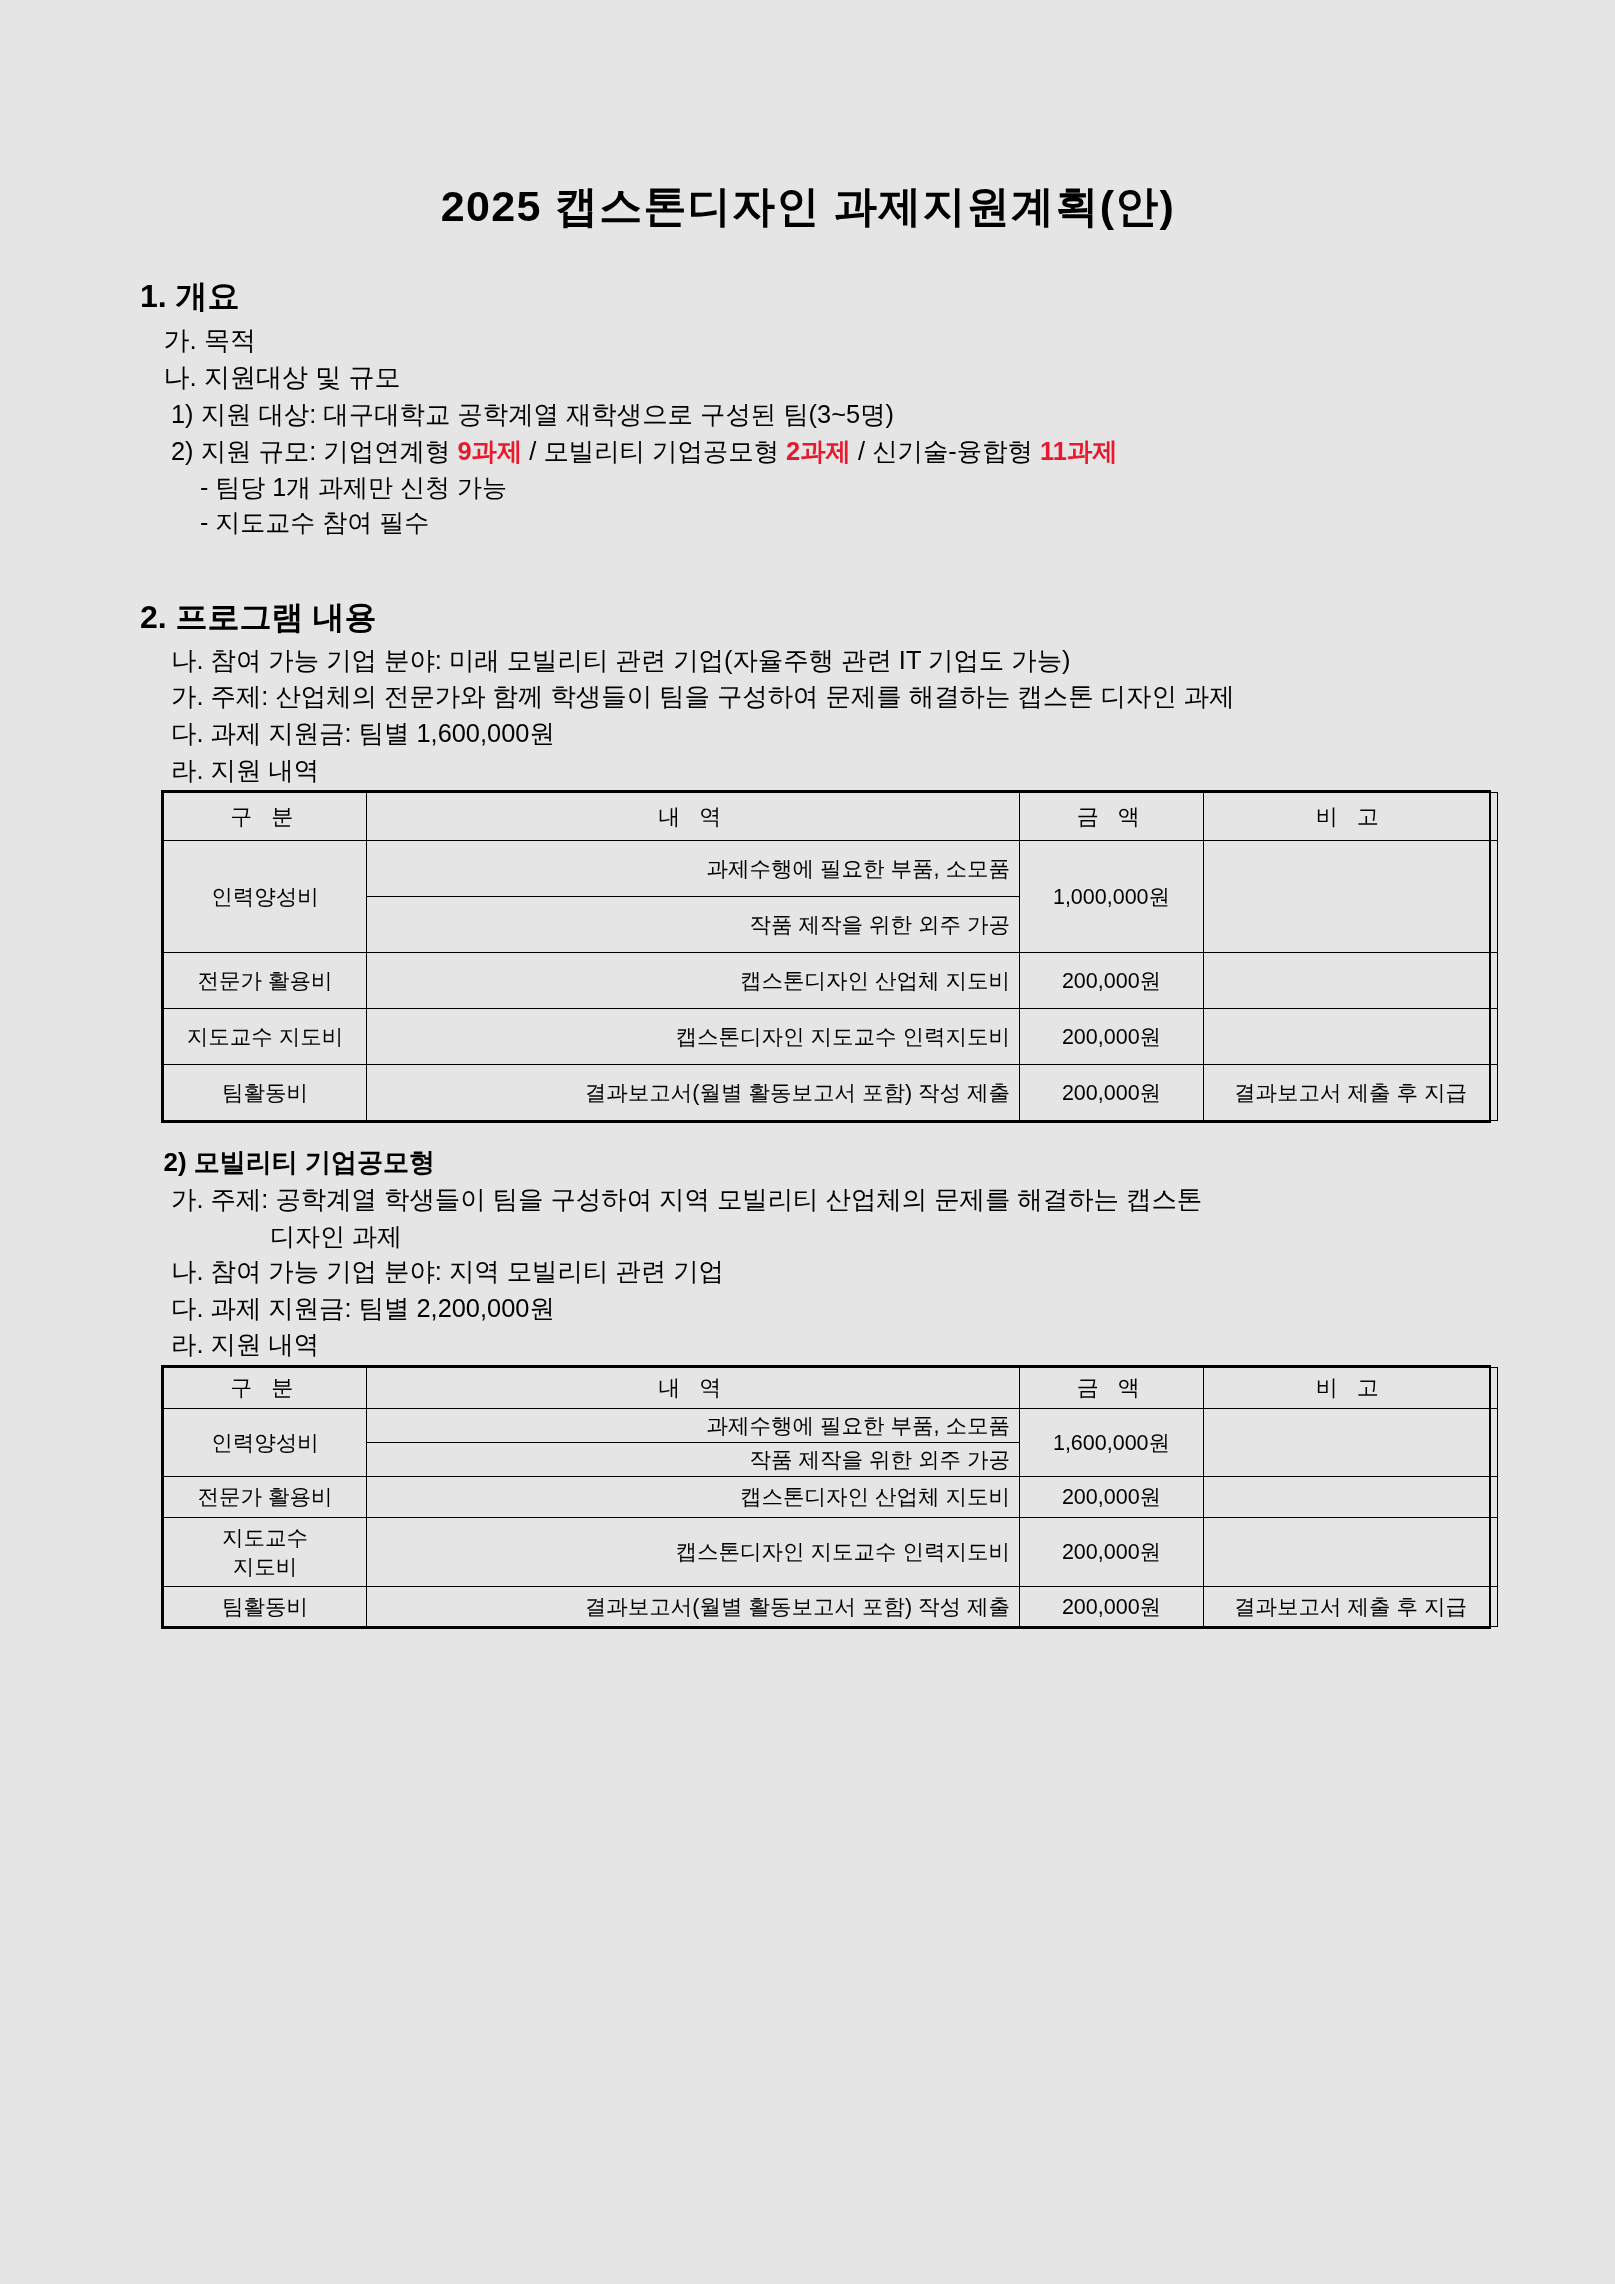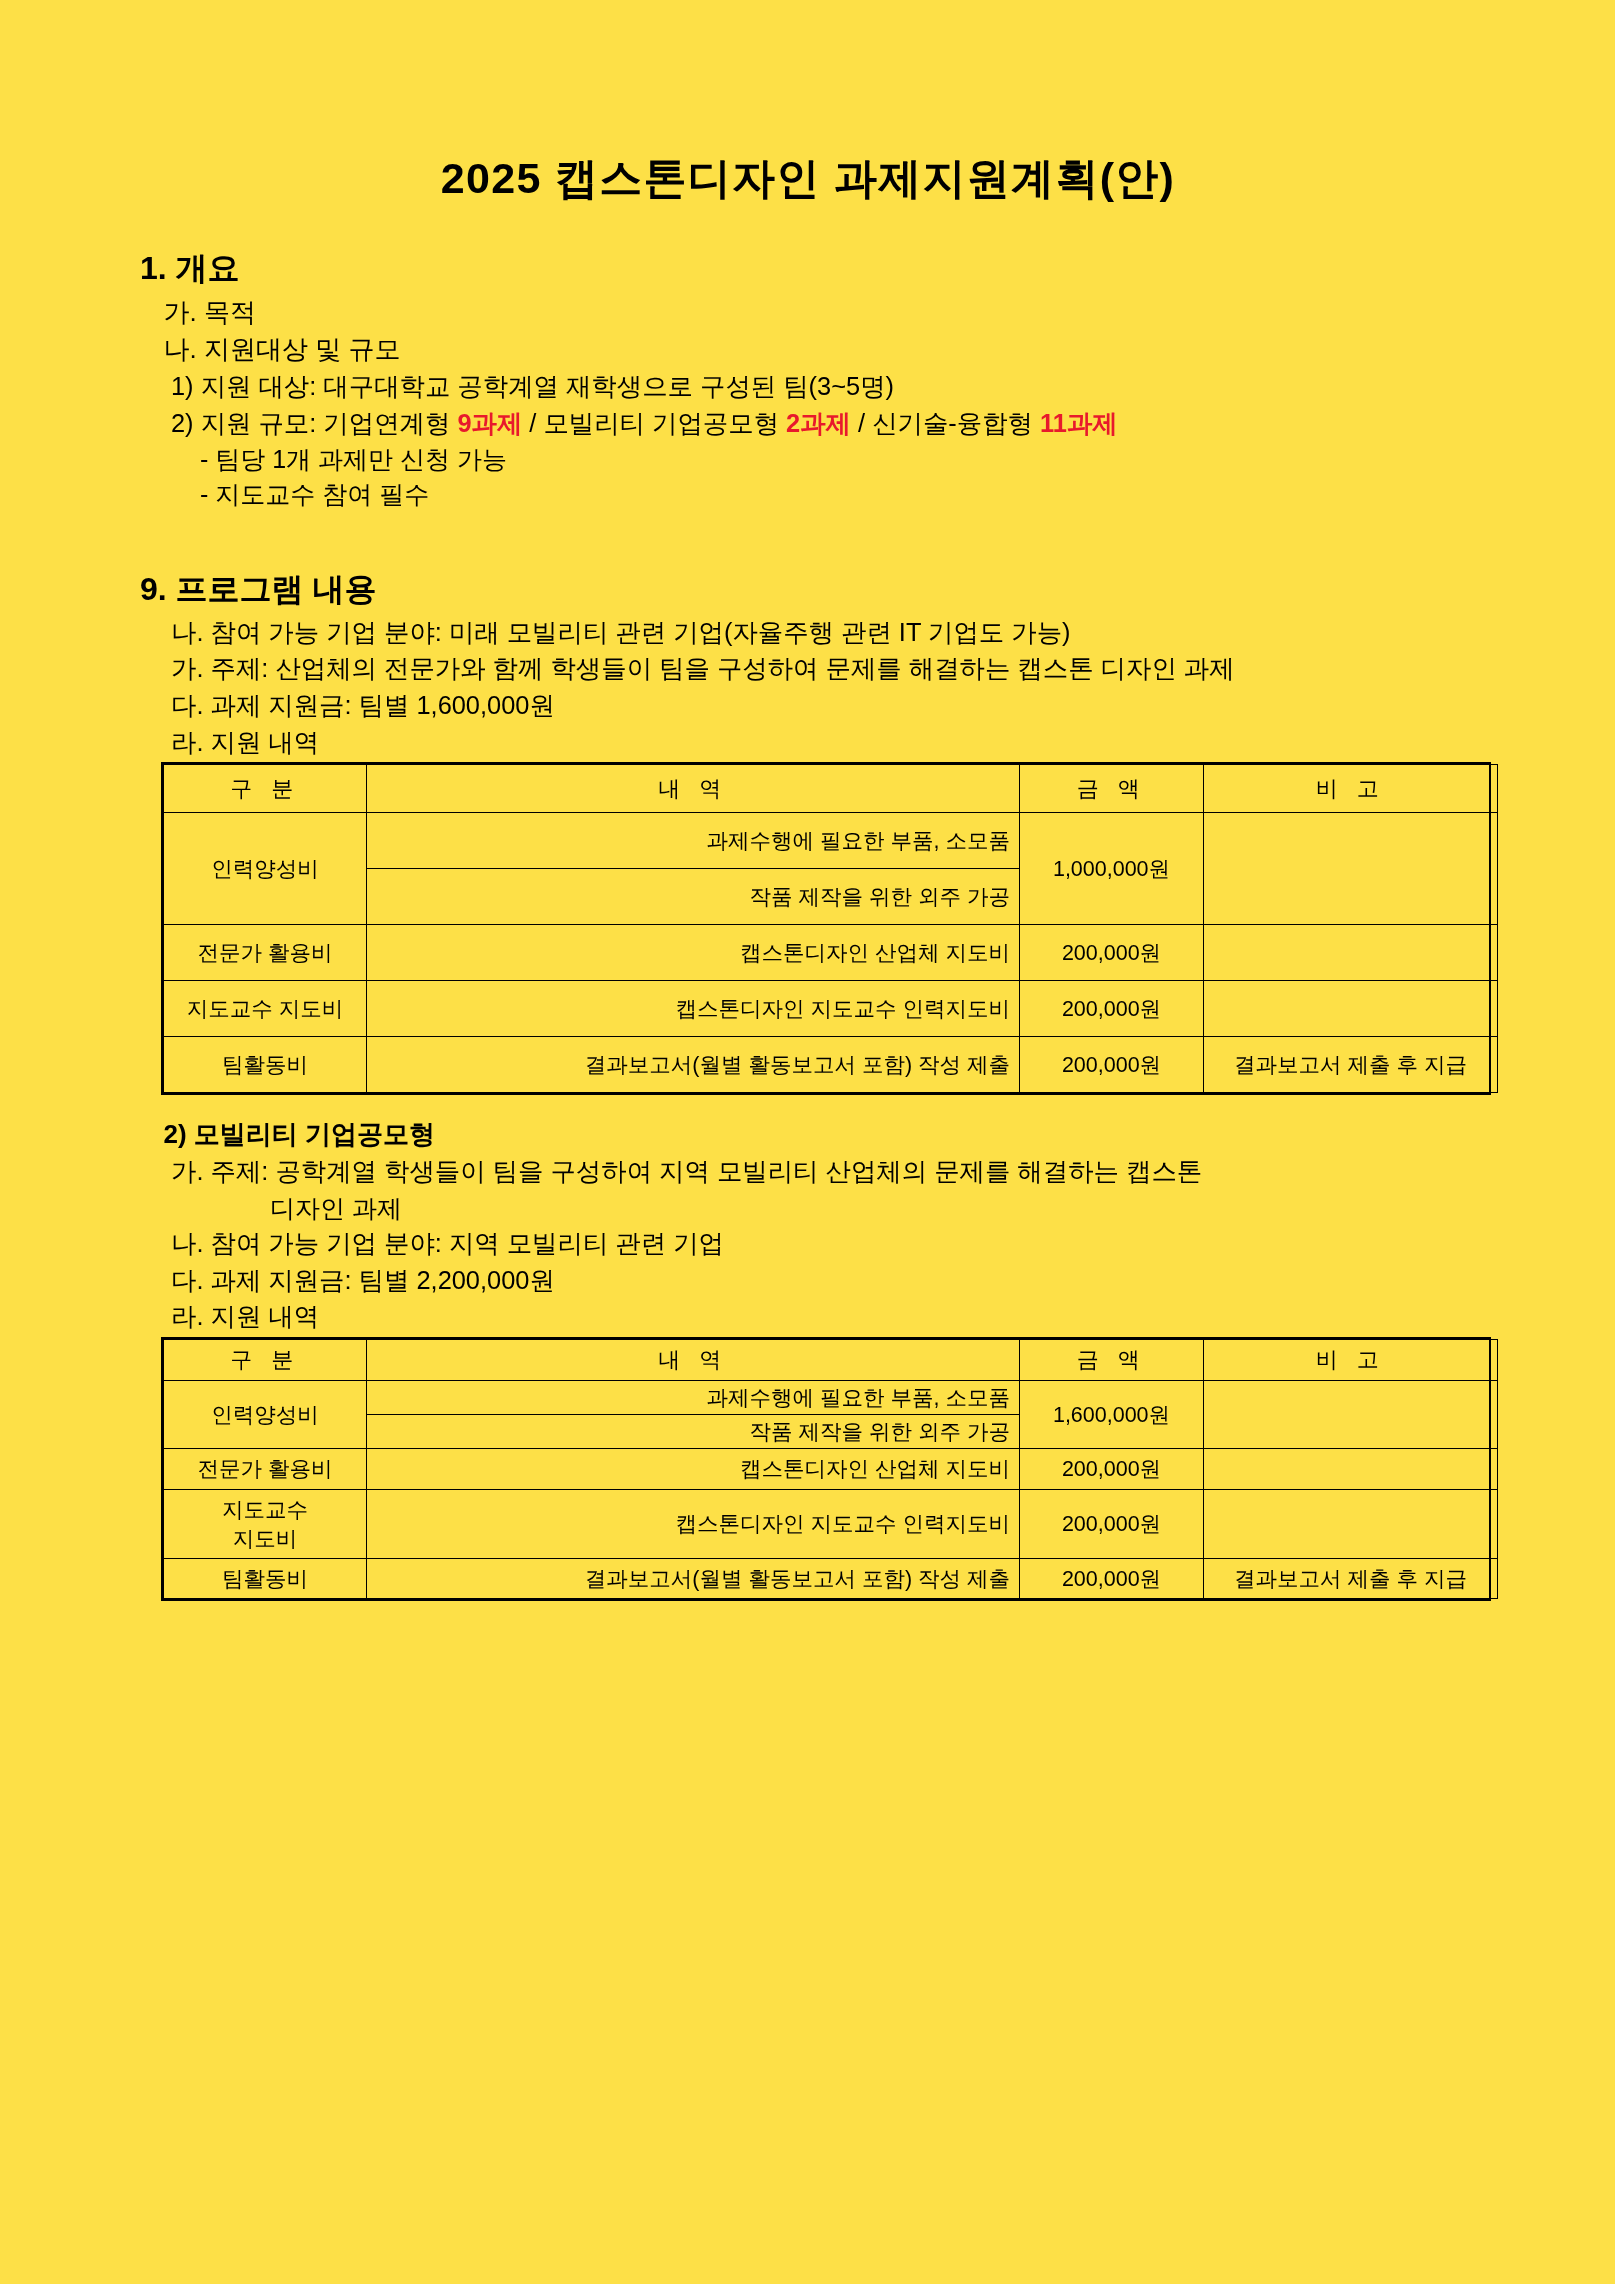--- a/index.html
+++ b/index.html
@@ -8,23 +8,23 @@
     background: #ffffff;
   }
   body {
     font-family: "Liberation Sans", "DejaVu Sans", sans-serif;
     color: #000000;
   }
   .page {
     width: 1616px;
     height: 2284px;
     position: relative;
-    background: #fde047;
+    background: #e5e5e5;
     box-sizing: border-box;
-    padding: 78px 140px 0 140px;
+    padding: 106px 140px 0 140px;
   }
   .doc-title {
     text-align: center;
     font-size: 43px;
     font-weight: bold;
     letter-spacing: 1.3px;
     margin: 72px 0 39px 0;
   }
   .sec-head {
     font-size: 32px;
@@ -115,21 +115,21 @@
     <span>/ 모빌리티 기업공모형</span>
     <span class="red">2과제</span>
     <span>/ 신기술-융합형</span>
     <span class="red">11과제</span>
   </div>
   <div class="lvl-sub">- 팀당 1개 과제만 신청 가능</div>
   <div class="lvl-sub">- 지도교수 참여 필수</div>
 
   <div class="gap-lg"></div>
 
-  <div class="sec-head">9. 프로그램 내용</div>
+  <div class="sec-head">2. 프로그램 내용</div>
 
   <div class="lvl2b">나. 참여 가능 기업 분야: 미래 모빌리티 관련 기업(자율주행 관련 IT 기업도 가능)</div>
   <div class="lvl2b">가. 주제: 산업체의 전문가와 함께 학생들이 팀을 구성하여 문제를 해결하는 캡스톤 디자인 과제</div>
   <div class="lvl2b">다. 과제 지원금: 팀별 1,600,000원</div>
   <div class="lvl2b">라. 지원 내역</div>
 
   <div class="tbl-wrap">
     <table>
       <thead>
         <tr>

